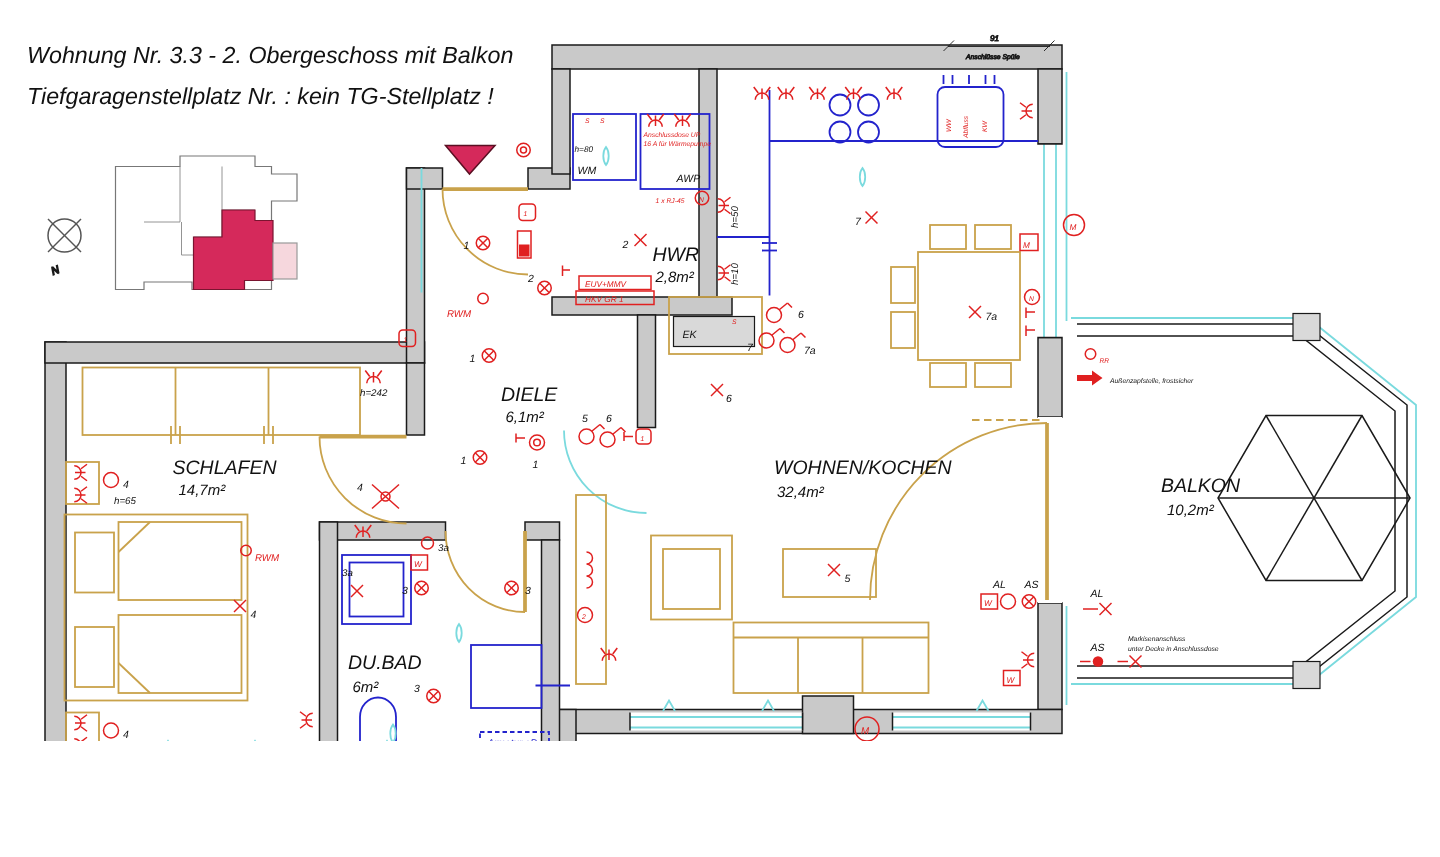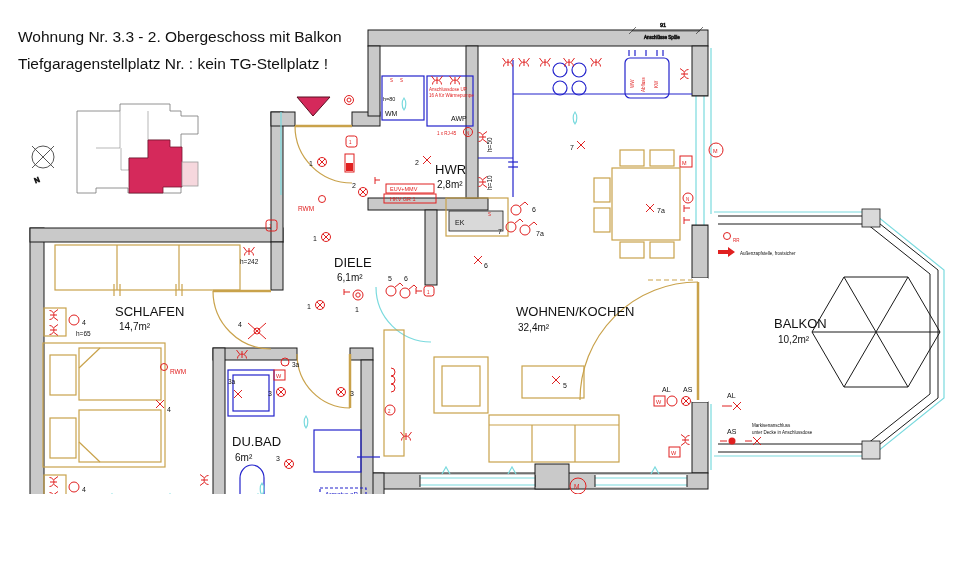--- a/index.html
+++ b/index.html
@@ -1,16 +1,16 @@
 <!DOCTYPE html>
 <html><head>
 <meta charset="utf-8">
 <style>
   html,body{margin:0;padding:0;background:#ffffff;}
-  .stage{position:relative;width:960px;height:494px;background:#fff;overflow:hidden;}
+  .stage{position:relative;width:960px;height:494px;background:#fff;overflow:hidden;font-style:italic;}
   svg text{font-family:"Liberation Sans",sans-serif;fill:#111;}
   .room{font-size:13px;}
   .area{font-size:10px;}
   .lbl7{font-size:7px;}
   .lbl65{font-size:6.5px;}
   .lbl55{font-size:5.5px;}
   .lbl45{font-size:4.5px;}
   .title{font-size:15.5px;}
   .wall{fill:#c9c9c9;stroke:#1a1a1a;stroke-width:1;}
   .gray{fill:#d9d9d9;stroke:#1a1a1a;stroke-width:0.8;}

